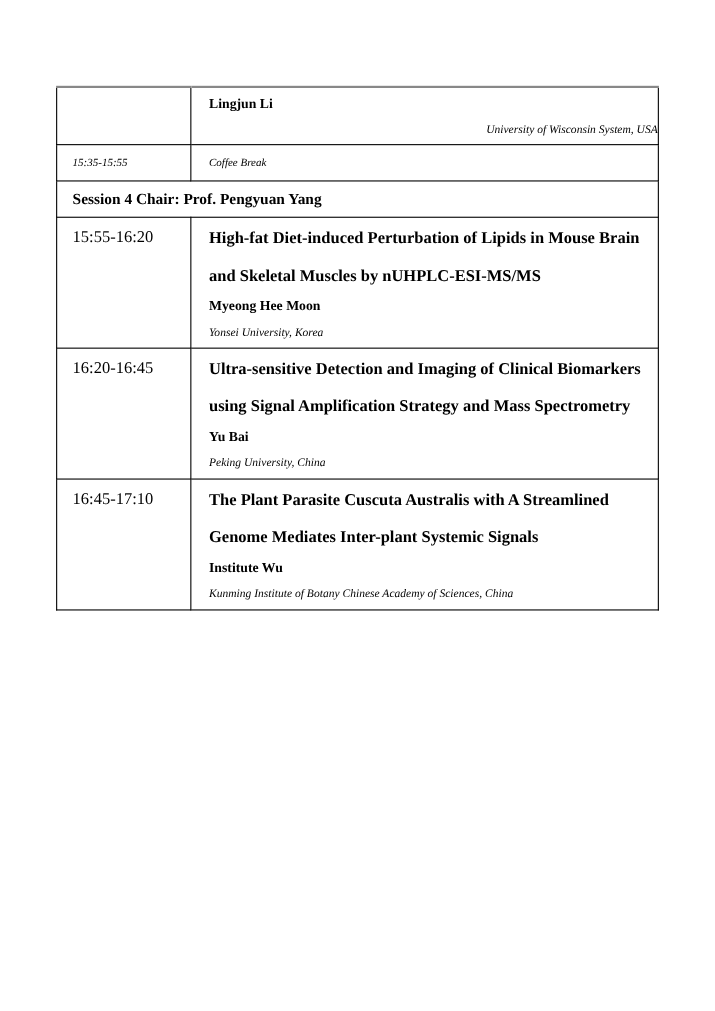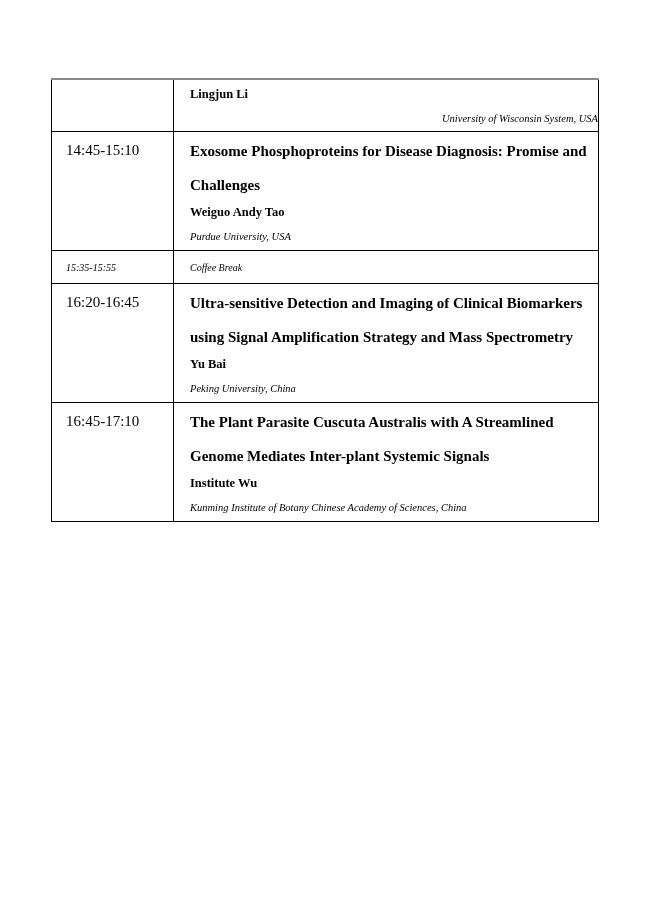--- a/index.html
+++ b/index.html
@@ -105,45 +105,50 @@
     <tbody>
 
       <tr class="cont">
         <td class="time"></td>
         <td class="content">
           <div class="speaker">Lingjun Li</div>
           <div class="affil">University of Wisconsin System, USA</div>
         </td>
       </tr>
 
-      <tr class="talk">
-        <td class="time">
-          <span class="time-text">14:45-15:10</span>
-        </td>
-        <td class="content">
-          <div class="talk-title">
-            <div>Exosome Phosphoproteins for Disease Diagnosis: Promise and</div>
-            <div>Challenges</div>
-          </div>
-          <div class="speaker">Weiguo Andy Tao</div>
-          <div class="affil">Purdue University, USA</div>
-        </td>
-      </tr>
 
 
       <tr class="break">
         <td class="time">
           <span class="time-text">15:35-15:55</span>
         </td>
         <td class="content">
           <span class="break-label">Coffee Break</span>
         </td>
       </tr>
 
+      <tr class="session">
+        <td colspan="2">
+          <span class="session-title">Session 4 Chair: Prof. Pengyuan Yang</span>
+        </td>
+      </tr>
 
+      <tr class="talk">
+        <td class="time">
+          <span class="time-text">15:55-16:20</span>
+        </td>
+        <td class="content">
+          <div class="talk-title">
+            <div>High-fat Diet-induced Perturbation of Lipids in Mouse Brain</div>
+            <div>and Skeletal Muscles by nUHPLC-ESI-MS/MS</div>
+          </div>
+          <div class="speaker">Myeong Hee Moon</div>
+          <div class="affil">Yonsei University, Korea</div>
+        </td>
+      </tr>
 
       <tr class="talk">
         <td class="time">
           <span class="time-text">16:20-16:45</span>
         </td>
         <td class="content">
           <div class="talk-title">
             <div>Ultra-sensitive Detection and Imaging of Clinical Biomarkers</div>
             <div>using Signal Amplification Strategy and Mass Spectrometry</div>
           </div>

